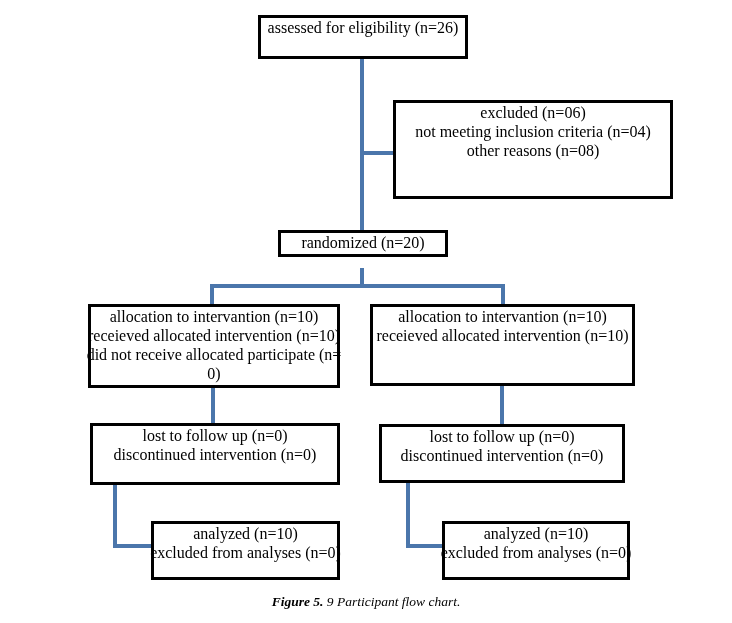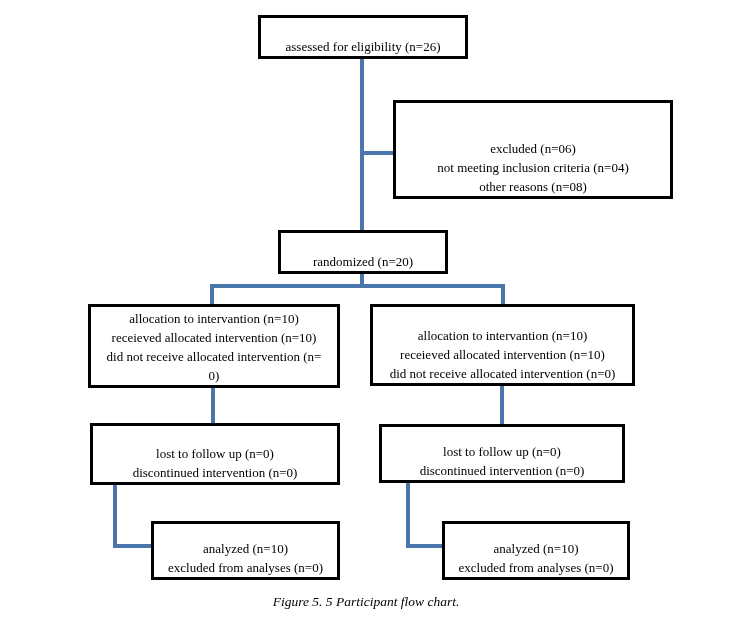--- a/index.html
+++ b/index.html
@@ -17,43 +17,43 @@
     color:var(--text);
     overflow:hidden;
   }
   .conn{position:absolute;background:var(--connector);}
   .box{
     position:absolute;
     box-sizing:border-box;
     border:3px solid var(--box-border);
     background:var(--bg);
     display:flex;flex-direction:column;
-    align-items:center;justify-content:flex-end;
+    align-items:center;justify-content:flex-start;
     text-align:center;
-    font-size:13px;
+    font-size:16px;
     line-height:19px;
     z-index:2;
   }
   .box .line{white-space:nowrap;}
   #box-assessed   {left:258px;top:15px; width:210px;height:44px;}
   #box-excluded   {left:393px;top:100px;width:280px;height:99px;}
-  #box-randomized {left:278px;top:230px;width:170px;height:44px;}
+  #box-randomized {left:278px;top:230px;width:170px;height:27px;}
   #box-alloc-left {left:88px; top:304px;width:252px;height:84px;}
   #box-alloc-right{left:370px;top:304px;width:265px;height:82px;}
   #box-follow-left {left:90px; top:423px;width:250px;height:62px;}
   #box-follow-right{left:379px;top:424px;width:246px;height:59px;}
   #box-analyzed-left {left:151px;top:521px;width:189px;height:59px;}
   #box-analyzed-right{left:442px;top:521px;width:188px;height:59px;}
   #caption{
     position:absolute;left:0;top:594px;width:732px;
     text-align:center;
     font-style:italic;font-size:13.5px;
     z-index:2;
   }
-  #caption .prefix{font-weight:normal;}
+  #caption .prefix{font-weight:bold;}
 </style>
 </head>
 <body>
 
 <div id="stage">
 
   <div class="conn" style="left:360px;top:59px;width:4px;height:173px;"></div>
   <div class="conn" style="left:360px;top:151px;width:35px;height:4px;"></div>
   <div class="conn" style="left:360px;top:268px;width:4px;height:20px;"></div>
   <div class="conn" style="left:210px;top:284px;width:295px;height:4px;"></div>
@@ -76,28 +76,27 @@
       <div class="line">other reasons (n=08)</div>
     </div>
 
   <div class="box" id="box-randomized">
       <div class="line">randomized (n=20)</div>
     </div>
 
   <div class="box" id="box-alloc-left">
       <div class="line">allocation to intervantion (n=10)</div>
       <div class="line">receieved allocated intervention (n=10)</div>
-      <div class="line">did not receive allocated intervention (n=</div>
+      <div class="line">did not receive allocated participate (n=</div>
       <div class="line">0)</div>
     </div>
 
   <div class="box" id="box-alloc-right">
       <div class="line">allocation to intervantion (n=10)</div>
       <div class="line">receieved allocated intervention (n=10)</div>
-      <div class="line">did not receive allocated intervention (n=0)</div>
     </div>
 
   <div class="box" id="box-follow-left">
       <div class="line">lost to follow up (n=0)</div>
       <div class="line">discontinued intervention (n=0)</div>
     </div>
 
   <div class="box" id="box-follow-right">
       <div class="line">lost to follow up (n=0)</div>
       <div class="line">discontinued intervention (n=0)</div>
@@ -108,16 +107,16 @@
       <div class="line">excluded from analyses (n=0)</div>
     </div>
 
   <div class="box" id="box-analyzed-right">
       <div class="line">analyzed (n=10)</div>
       <div class="line">excluded from analyses (n=0)</div>
     </div>
 
   <div id="caption">
     <span class="prefix">Figure 5.</span>
-    <span>5 Participant flow chart.</span>
+    <span>9 Participant flow chart.</span>
   </div>
 
 </div>
 
 </body></html>

